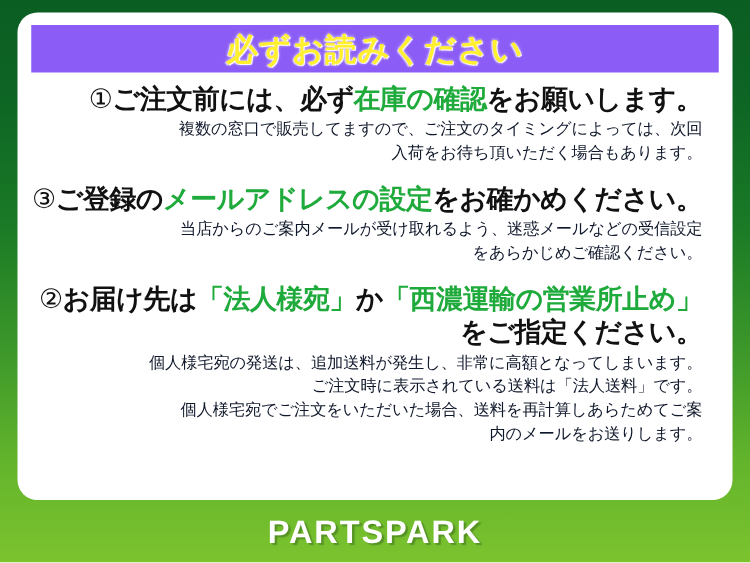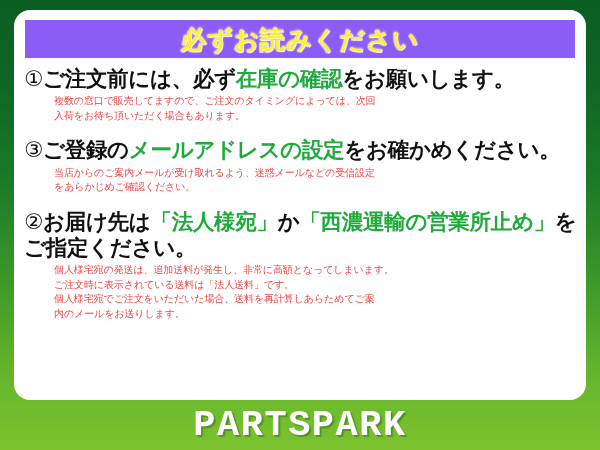--- a/index.html
+++ b/index.html
@@ -62,22 +62,23 @@
       -1px 1px 0 rgba(255,255,255,0.55);
     white-space: nowrap;
   }
 
   
   .content {
     position: absolute;
     left: 0;
     top: 56px;
     width: 572px;
-    padding: 0 8px 0 10px;
+    padding: 0 24px 0 10px;
     box-sizing: border-box;
+    text-align: right;
   }
 
   .item {
     margin-bottom: 4px;
   }
 
   .item-head {
     font-size: 21.5px;
     font-weight: bold;
     color: #111111;
@@ -89,22 +90,22 @@
     white-space: normal;
   }
   .item-head .num {
     font-weight: normal;
   }
   .hl {
     color: #1faa3c;
   }
 
   .item-sub {
-    font-size: 10px;
-    color: #ef4444;
+    font-size: 13px;
+    color: #0f172a;
     line-height: 1.46;
     letter-spacing: -0.1px;
     margin: 2px 0 0 30px;
     white-space: pre-line;
   }
 
   .item-1 { margin-top: 0px; }
   .item-2 { margin-top: 14px; }
   .item-3 { margin-top: 14px; }
 
@@ -113,26 +114,25 @@
     position: absolute;
     left: 0;
     top: 400px;
     width: 600px;
     height: 50px;
     display: flex;
     align-items: center;
     justify-content: center;
   }
   .brand-text {
-    font-size: 37px;
+    font-size: 26px;
     font-weight: bold;
     color: #ffffff;
     letter-spacing: 1.5px;
     text-shadow: 2px 2px 1px rgba(60,110,30,0.55);
-    font-family: Liberation Mono, monospace;
   }
 </style>
 </head>
 <body>
 
 <div class="banner">
 
   <div class="panel">
 
     <div class="header-bar">

